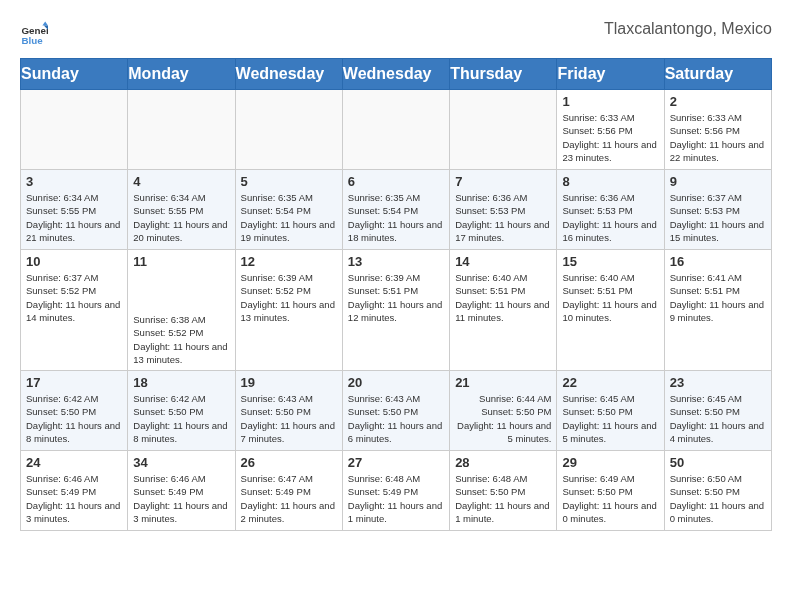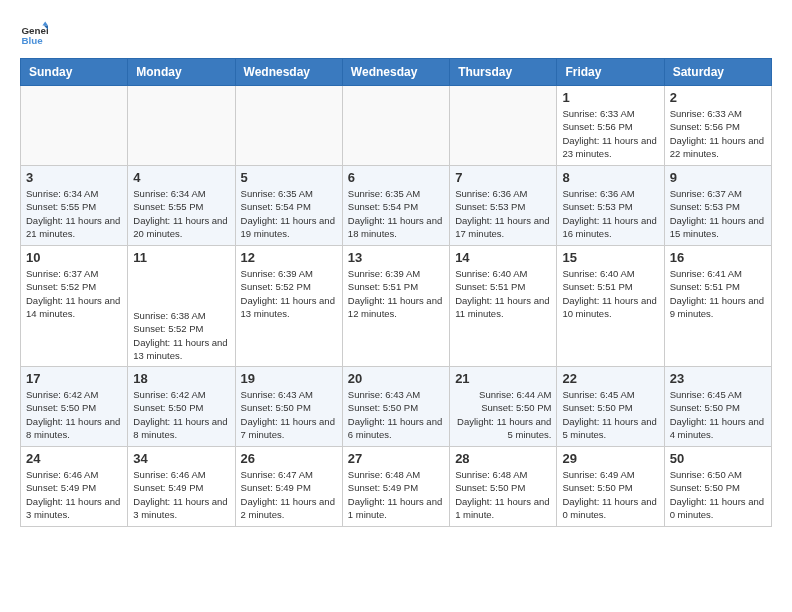--- a/index.html
+++ b/index.html
@@ -39,23 +39,23 @@
       color: #555;
     }
     .calendar-table {
       width: 100%;
       border-collapse: collapse;
       table-layout: fixed;
     }
     .calendar-table th {
       background-color: #3a7abf;
       color: #fff;
-      font-size: 12px;
+      font-size: 16px;
       font-weight: bold;
-      padding: 6px 8px;
+      padding: 6px 0;
       text-align: left;
       border: 1px solid #2a6aaf;
     }
     .calendar-table td {
       border: 1px solid #ccc;
       vertical-align: top;
       padding: 4px 5px;
       height: 80px;
       font-size: 10px;
       color: #333;
@@ -85,20 +85,21 @@
 <div class="header">
   <div class="logo">
     <svg class="logo-icon" viewBox="0 0 40 40">
       <text x="2" y="20" font-size="14" font-weight="bold" fill="#333">General</text>
       <text x="2" y="34" font-size="14" font-weight="bold" fill="#4a90d9">Blue</text>
       <polygon points="32,8 40,8 36,2" fill="#4a90d9"></polygon>
       <polygon points="34,8 40,14 40,8" fill="#2a6aaf"></polygon>
     </svg>
   </div>
   <div class="title-block">
+    <div class="location-title">Tlaxcalantongo, Mexico</div>
   </div>
 </div>
 
 <table class="calendar-table">
   <thead>
     <tr>
     <th>Sunday</th>
         <th>Monday</th>
         <th>Wednesday</th>
         <th>Wednesday</th>

